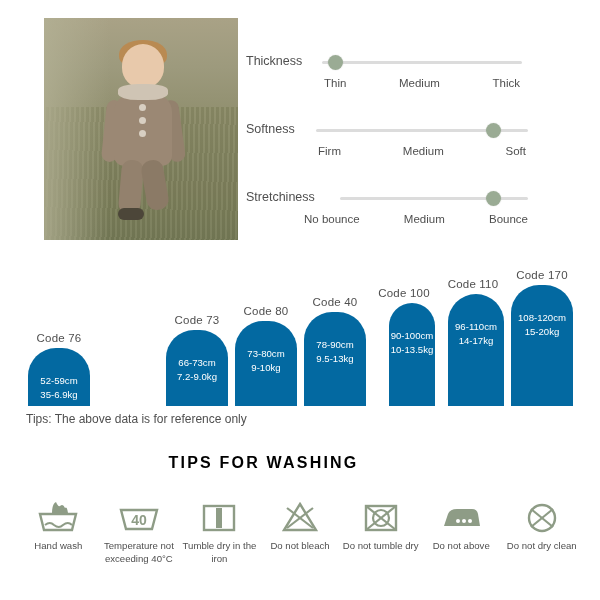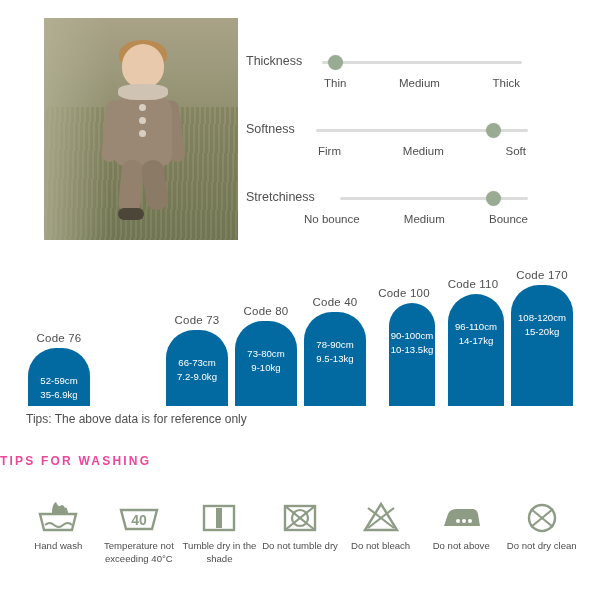--- a/index.html
+++ b/index.html
@@ -205,24 +205,24 @@
     top: 412px;
     font-size: 12px;
     color: #4f4f4f;
   }
 
   
   .wash-title {
     position: absolute;
     left: 0; right: 0;
     top: 454px;
-    text-align: left;
-    font-size: 12px;
+    text-align: center;
+    font-size: 16px;
     letter-spacing: 2.2px;
-    color: #ec4899;
+    color: #000000;
     font-weight: bold;
   }
   .wash-row {
     position: absolute;
     left: 18px;
     top: 490px;
     width: 564px;
     display: flex;
     justify-content: space-between;
   }
@@ -398,48 +398,48 @@
       <div class="wash-cap">Temperature not exceeding 40°C</div>
     </div>
 
     <div class="wash-item">
       <div class="wash-icon">
         <svg width="40" height="36" viewBox="0 0 40 36">
           <rect x="5" y="8" width="30" height="24" fill="none" stroke="#8e9c86" stroke-width="2.4"></rect>
           <rect x="17" y="10" width="6" height="20" fill="#8e9c86"></rect>
         </svg>
       </div>
-      <div class="wash-cap">Tumble dry in the shade</div>
+      <div class="wash-cap">Tumble dry in the iron</div>
+    </div>
+
+    <div class="wash-item">
+      <div class="wash-icon">
+        <svg width="42" height="36" viewBox="0 0 42 36">
+          <path d="M21 6 L37 32 L5 32 Z" fill="none" stroke="#8e9c86" stroke-width="2.4"></path>
+          <line x1="8" y1="10" x2="34" y2="30" stroke="#8e9c86" stroke-width="2.2"></line>
+          <line x1="34" y1="10" x2="8" y2="30" stroke="#8e9c86" stroke-width="2.2"></line>
+        </svg>
+      </div>
+      <div class="wash-cap">Do not bleach</div>
     </div>
 
     <div class="wash-item">
       <div class="wash-icon">
         <svg width="40" height="36" viewBox="0 0 40 36">
           <rect x="5" y="8" width="30" height="24" fill="none" stroke="#8e9c86" stroke-width="2.4"></rect>
           <circle cx="20" cy="20" r="8" fill="none" stroke="#8e9c86" stroke-width="2.2"></circle>
           <line x1="5" y1="8" x2="35" y2="32" stroke="#8e9c86" stroke-width="2.2"></line>
           <line x1="35" y1="8" x2="5" y2="32" stroke="#8e9c86" stroke-width="2.2"></line>
         </svg>
       </div>
       <div class="wash-cap">Do not tumble dry</div>
     </div>
 
     <div class="wash-item">
       <div class="wash-icon">
-        <svg width="42" height="36" viewBox="0 0 42 36">
-          <path d="M21 6 L37 32 L5 32 Z" fill="none" stroke="#8e9c86" stroke-width="2.4"></path>
-          <line x1="8" y1="10" x2="34" y2="30" stroke="#8e9c86" stroke-width="2.2"></line>
-          <line x1="34" y1="10" x2="8" y2="30" stroke="#8e9c86" stroke-width="2.2"></line>
-        </svg>
-      </div>
-      <div class="wash-cap">Do not bleach</div>
-    </div>
-
-    <div class="wash-item">
-      <div class="wash-icon">
         <svg width="44" height="36" viewBox="0 0 44 36">
           <path d="M5 28 L9 16 q2 -5 9 -5 h15 q5 0 6 5 l2 12 Z" fill="#8e9c86"></path>
           <circle cx="19" cy="23" r="2" fill="#ffffff"></circle>
           <circle cx="25" cy="23" r="2" fill="#ffffff"></circle>
           <circle cx="31" cy="23" r="2" fill="#ffffff"></circle>
         </svg>
       </div>
       <div class="wash-cap">Do not above</div>
     </div>
 

